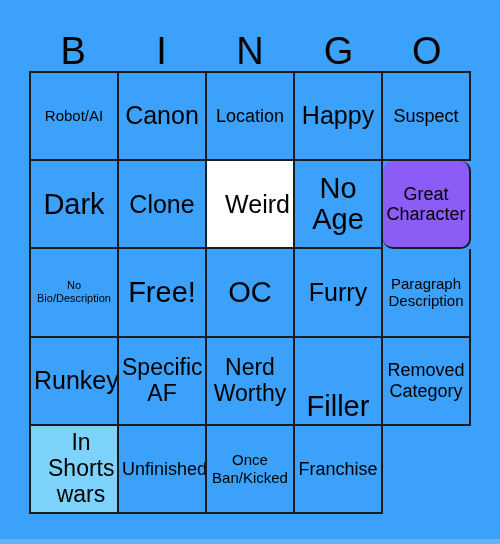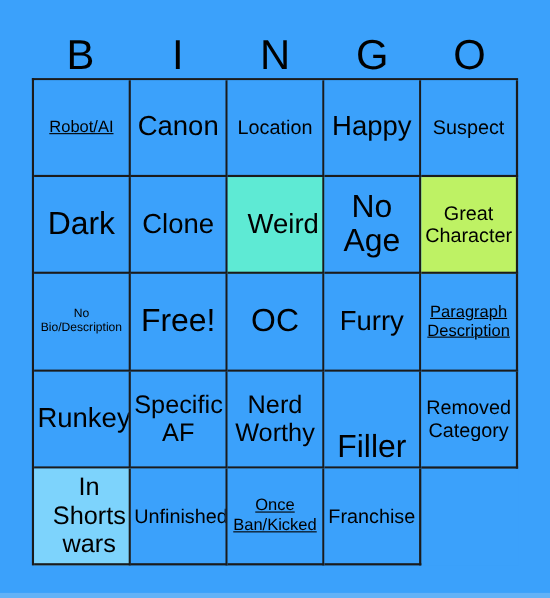--- a/index.html
+++ b/index.html
@@ -82,21 +82,21 @@
     line-height: 1.1;
     white-space: pre-line;
     word-break: normal;
   }
 
   
   .fs-xxl .cell-text { font-size: 29px; line-height: 1.08; }
   .fs-xl  .cell-text { font-size: 25px; line-height: 1.1; }
   .fs-lg  .cell-text { font-size: 23px; line-height: 1.12; }
   .fs-md  .cell-text { font-size: 18px; line-height: 1.15; }
-  .fs-sm  .cell-text { font-size: 15px; line-height: 1.18; text-decoration: underline; }
+  .fs-sm  .cell-text { font-size: 15px; line-height: 1.18; }
   .fs-xs  .cell-text { font-size: 11px; line-height: 1.2; }
 
   
   .bottom-strip {
     position: absolute;
     left: 0;
     bottom: 0;
     width: 500px;
     height: 5px;
     background: #63b2f7;
@@ -132,29 +132,29 @@
 
     <div class="cell fs-md" style="background: rgb(59, 161, 251); border-right-color: rgb(27, 27, 27); border-bottom-color: rgb(27, 27, 27);">
       <span class="cell-text">Suspect</span>
     </div>
     <div class="cell fs-xxl" style="background: rgb(59, 161, 251); border-right-color: rgb(27, 27, 27); border-bottom-color: rgb(27, 27, 27);">
       <span class="cell-text">Dark</span>
     </div>
     <div class="cell fs-xl" style="background: rgb(59, 161, 251); border-right-color: rgb(27, 27, 27); border-bottom-color: rgb(27, 27, 27);">
       <span class="cell-text">Clone</span>
     </div>
-    <div class="cell fs-xl" style="background: #5eead4; border-right-color: rgb(27, 27, 27); border-bottom-color: rgb(27, 27, 27); padding-left: 18px;">
+    <div class="cell fs-xl" style="background: #ffffff; border-right-color: rgb(27, 27, 27); border-bottom-color: rgb(27, 27, 27); padding-left: 18px;">
       <span class="cell-text">Weird</span>
     </div>
     <div class="cell fs-xxl" style="background: rgb(59, 161, 251); border-right-color: rgb(27, 27, 27); border-bottom-color: rgb(27, 27, 27);">
       <span class="cell-text">No
 Age</span>
     </div>
 
-    <div class="cell fs-md" style="background: #bef264; border-right-color: rgb(27, 27, 27); border-bottom-color: rgb(27, 27, 27);">
+    <div class="cell fs-md" style="background: #8b5cf6; border-right-color: rgb(27, 27, 27); border-bottom-color: rgb(27, 27, 27); border-radius: 10px;">
       <span class="cell-text">Great
 Character</span>
     </div>
     <div class="cell fs-xs" style="background: rgb(59, 161, 251); border-right-color: rgb(27, 27, 27); border-bottom-color: rgb(27, 27, 27);">
       <span class="cell-text">No
 Bio/Description</span>
     </div>
     <div class="cell fs-xxl" style="background: rgb(59, 161, 251); border-right-color: rgb(27, 27, 27); border-bottom-color: rgb(27, 27, 27);">
       <span class="cell-text">Free!</span>
     </div>

